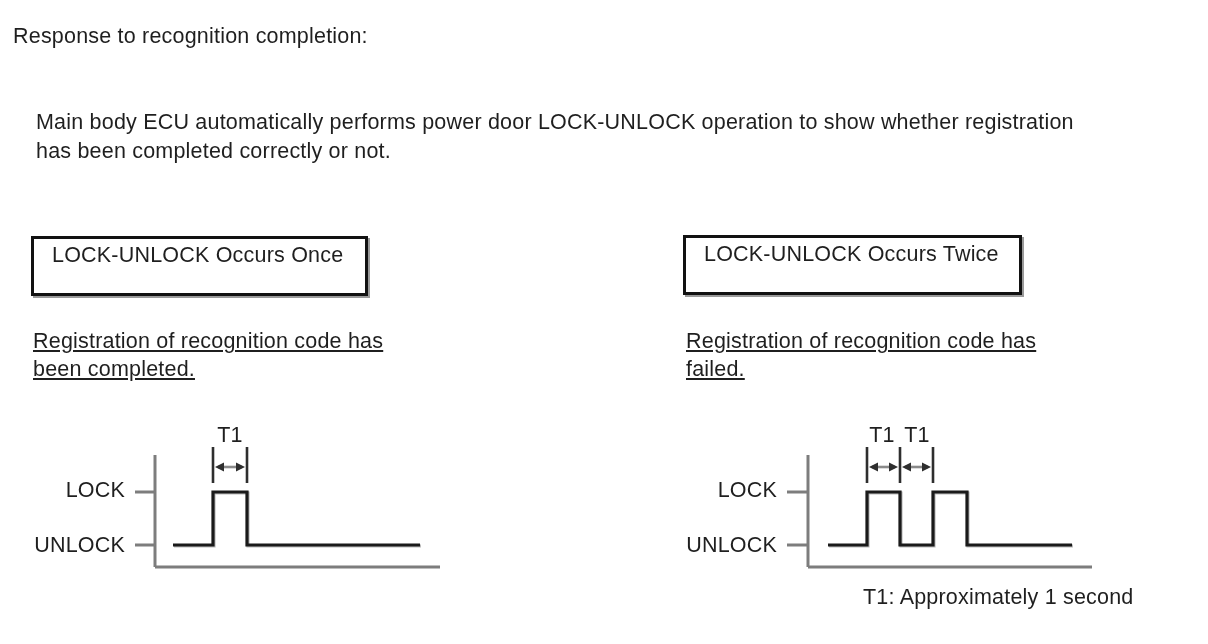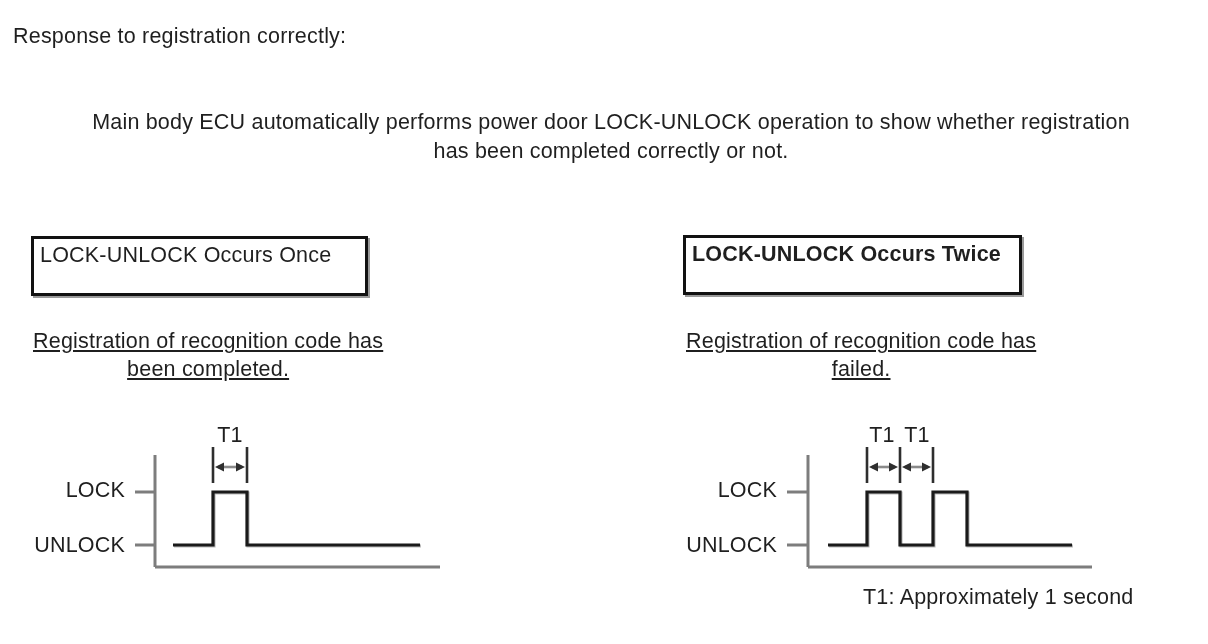--- a/index.html
+++ b/index.html
@@ -8,36 +8,36 @@
     height: 644px;
     position: relative;
     background: #ffffff;
     font-family: "Liberation Sans", "DejaVu Sans", sans-serif;
     font-size: 21.5px;
     color: #1f1f1f;
     overflow: hidden;
     -webkit-font-smoothing: antialiased;
   }
   .abs { position: absolute; }
-  .pre { white-space: pre-line; text-align: center; }
+  .pre { white-space: pre-line; }
 
   #heading { left: 13px; top: 22px; line-height: 28px; letter-spacing: 0.2px; }
   #intro   { left: 36px; top: 108px; line-height: 28.5px; letter-spacing: 0.2px; width: 1150px; }
 
   .result-box {
     border: 3px solid #121212;
     box-shadow: 2px 2px 0 #9a9a9a;
     background: #ffffff;
     box-sizing: border-box;
-    padding: 3px 6px 0 6px;
+    padding: 3px 6px 0 18px;
     line-height: 27px;
     letter-spacing: 0.2px;
   }
   #box-once  { left: 31px;  top: 236px; width: 337px; height: 60px; }
-  #box-twice { left: 683px; top: 235px; width: 339px; height: 60px; font-weight: bold; }
+  #box-twice { left: 683px; top: 235px; width: 339px; height: 60px; }
 
   .result-desc { line-height: 28px; letter-spacing: 0.2px; text-decoration: underline; }
   #desc-once  { left: 33px;  top: 327px; }
   #desc-twice { left: 686px; top: 327px; }
 
   #wave-once  { left: 28px;  top: 422px; }
   #wave-twice { left: 668px; top: 422px; }
 
   #footnote { left: 835px; top: 583px; line-height: 28px; letter-spacing: 0.2px; margin-left: 28px; }
 
@@ -50,21 +50,21 @@
   .axis    { stroke: #7d7d7d; stroke-width: 3;   fill: none; }
   .wave    { stroke: #1a1a1a; stroke-width: 3.2; fill: none;
              filter: drop-shadow(1.5px 1.5px 0px #bcbcbc); }
   .dimbar  { stroke: #2e2e2e; stroke-width: 2.6; }
   .dimshaft{ stroke: #8a8a8a; stroke-width: 2.6; }
   .dimhead { fill: #2e2e2e; }
 </style>
 </head>
 <body>
 
-<div class="abs" id="heading">Response to registration correctly:</div>
+<div class="abs" id="heading">Response to recognition completion:</div>
 
 <div class="abs pre" id="intro">Main body ECU automatically performs power door LOCK-UNLOCK operation to show whether registration
 has been completed correctly or not.</div>
 
 <div class="abs result-box" id="box-once">
   <span>LOCK-UNLOCK Occurs Once</span>
 </div>
 
 <div class="abs result-box" id="box-twice">
   <span>LOCK-UNLOCK Occurs Twice</span>

